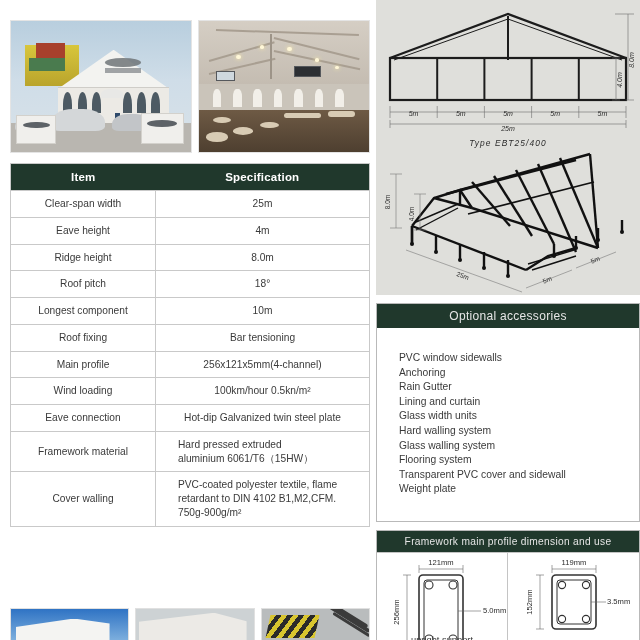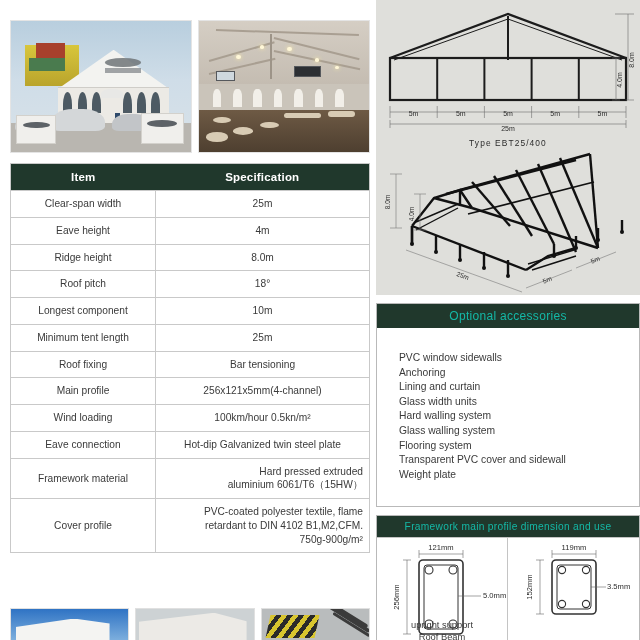--- a/index.html
+++ b/index.html
@@ -77,21 +77,21 @@
   #spec-table th {
      background:#20382c; color:#ffffff; font-size:11.5px; font-weight:bold;
      padding:7px 4px; letter-spacing:.2px; border:none;}
   #spec-table th.th-item { width:145px; }
   #spec-table td {
      border-top:1px solid #c9c9c9; border-right:1px solid #c9c9c9;
      font-size:10.2px; color:#3a3a3a; padding:6px 6px; vertical-align:middle;
      line-height:1.35;}
   #spec-table td.c-item { width:145px; text-align:center; border-left:none;}
   #spec-table td.c-val  { text-align:center; border-right:none;}
-  #spec-table td.c-val.left { text-align:right; padding-left:22px;}
+  #spec-table td.c-val.left { text-align:left; padding-left:22px;}
 
   
   #bottom-strip { position:absolute; left:10px; top:608px; width:360px;
      height:34px; display:flex; gap:6px; overflow:hidden;}
   .bp { position:relative; overflow:hidden; border:1px solid #e0e0e0;}
   .bp-1 { width:120px;}
   .bp-2 { width:120px;}
   .bp-3 { width:110px;}
   .bp1-sky { position:absolute; inset:0; background:linear-gradient(#2f73c4,#7fb0de);}
   .bp1-tent { position:absolute; left:4%; top:30%; width:80%; height:70%;
@@ -103,25 +103,25 @@
   .bp3-stripe { position:absolute; left:6%; top:18%; width:46%; height:72%;
      background:repeating-linear-gradient(118deg,#d8c52e 0 5px,#2a2a2a 5px 10px);
      transform:skewX(-12deg);}
   .bp3-pipe { position:absolute; background:#3b3b3b; border-radius:2px;
      transform:rotate(32deg);}
 
   
   #right-col { position:absolute; left:376px; top:0px; width:264px; }
 
   .draw-panel { background:#dfdfdb; position:relative; overflow:hidden; }
-  #elev-panel { height:152px; }
+  #elev-panel { height:152px;font-style:italic; }
   #iso-panel  { height:143px; }
 
   .panel-box { border:1px solid #b9b9b9; background:#fff; }
-  .panel-head { background:#20382c; color:#14b8a6; text-align:center;
+  .panel-head { background:#20382c; color:#e5e5e5; text-align:center;
      font-size:12px; padding:5px 0; letter-spacing:.3px;}
   #acc-panel { margin-top:8px; }
   #acc-list { padding:7px 0 8px 22px; }
   #acc-list li { list-style:none; font-size:10.3px; color:#3a3a3a;
      line-height:1.42; }
 
   #prof-panel { margin-top:8px; }
   .prof-head { font-size:10.2px; }
   .prof-row { display:flex; }
   .prof-cell { position:relative; border-right:1px solid #c4c4c4;
@@ -229,45 +229,41 @@
           </tr>
           <tr>
             <td class="c-item">Roof pitch</td>
             <td class="c-val">18°</td>
           </tr>
           <tr>
             <td class="c-item">Longest component</td>
             <td class="c-val">10m</td>
           </tr>
           <tr>
-            <td class="c-item">Minimum tent length</td>
-            <td class="c-val">25m</td>
-          </tr>
-          <tr>
             <td class="c-item">Roof  fixing</td>
             <td class="c-val">Bar  tensioning</td>
           </tr>
           <tr>
             <td class="c-item">Main profile</td>
             <td class="c-val">256x121x5mm(4-channel)</td>
           </tr>
           <tr>
             <td class="c-item">Wind loading</td>
             <td class="c-val">100km/hour      0.5kn/m²</td>
           </tr>
           <tr>
             <td class="c-item">Eave connection</td>
             <td class="c-val">Hot-dip Galvanized twin steel plate</td>
           </tr>
           <tr>
             <td class="c-item">Framework material</td>
             <td class="c-val left">Hard pressed extruded<br>aluminium 6061/T6（15HW）</td>
           </tr>
           <tr>
-            <td class="c-item">Cover profile</td>
+            <td class="c-item">Cover walling</td>
             <td class="c-val left">PVC-coated polyester textile, flame<br>retardant to DIN 4102 B1,M2,CFM.<br>750g-900g/m²</td>
           </tr>
         </tbody>
     </table>
   </div>
 
   <div id="bottom-strip">
     <div class="bp bp-1">
       <div class="bp1-sky"></div>
         <div class="bp1-tent"></div>
@@ -406,20 +402,21 @@
         <text x="172" y="130" font-size="6.6" fill="#2b2b2b" text-anchor="middle" transform="rotate(-21 172 130)" font-family="Liberation Sans, sans-serif">5m</text>
         <text x="220" y="110" font-size="6.6" fill="#2b2b2b" text-anchor="middle" transform="rotate(-21 220 110)" font-family="Liberation Sans, sans-serif">5m</text>
       </svg>
     </div>
 
     <div class="panel-box" id="acc-panel">
       <div class="panel-head">Optional  accessories</div>
       <ul id="acc-list">
           <li>PVC window sidewalls</li>
           <li>Anchoring</li>
+          <li>Rain Gutter</li>
           <li>Lining and curtain</li>
           <li>Glass width units</li>
           <li>Hard walling system</li>
           <li>Glass walling system</li>
           <li>Flooring system</li>
           <li>Transparent PVC cover and sidewall</li>
           <li>Weight plate</li>
         </ul>
     </div>
 

